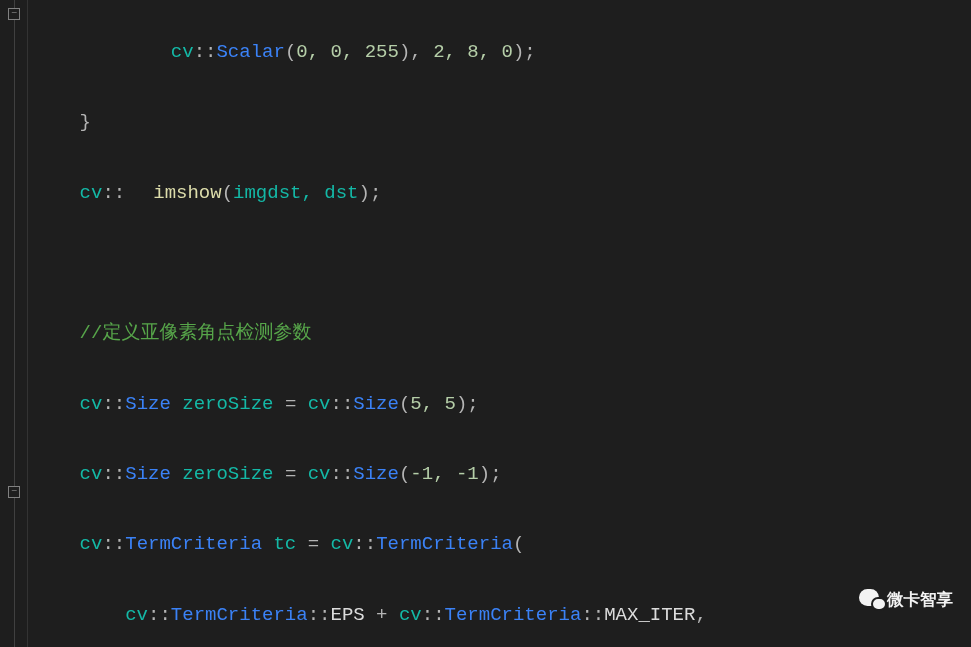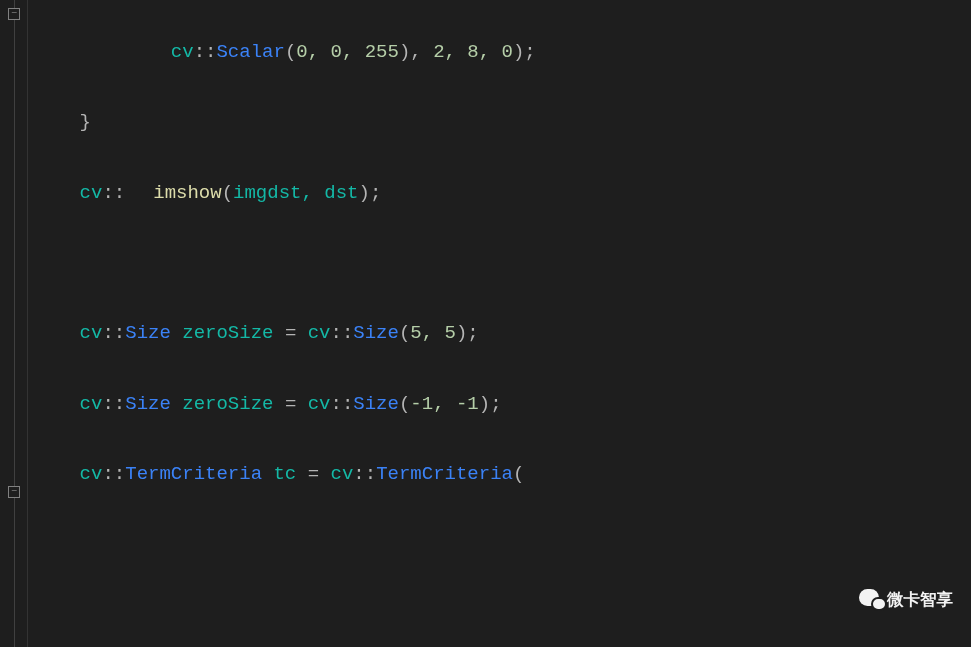--- a/index.html
+++ b/index.html
@@ -100,23 +100,25 @@
     <div class="fold-line"></div>
     <div class="collapse" style="top:8px">−</div>
     <div class="collapse" style="top:486px">−</div>
   </div>
 
   <div class="code">
 <div class="line">            <span class="var">cv</span><span class="op">::</span><span class="type">Scalar</span><span class="op">(</span><span class="num">0, 0, 255</span><span class="op">), </span><span class="num">2, 8, 0</span><span class="op">);</span></div>
 <div class="line">    <span class="op">}</span></div>
 <div class="line">    <span class="var">cv</span><span class="op">::</span><span class="func">imshow</span><span class="op">(</span><span class="var">imgdst, dst</span><span class="op">);</span></div>
 <div class="line"> </div>
+<div class="line">    <span class="cmt">//定义亚像素角点检测参数</span></div>
 <div class="line">    <span class="var">cv</span><span class="op">::</span><span class="type">Size</span> <span class="var">zeroSize</span> <span class="op">=</span> <span class="var">cv</span><span class="op">::</span><span class="type">Size</span><span class="op">(</span><span class="num">5, 5</span><span class="op">);</span></div>
 <div class="line">    <span class="var">cv</span><span class="op">::</span><span class="type">Size</span> <span class="var">zeroSize</span> <span class="op">=</span> <span class="var">cv</span><span class="op">::</span><span class="type">Size</span><span class="op">(</span><span class="num">-1, -1</span><span class="op">);</span></div>
 <div class="line">    <span class="var">cv</span><span class="op">::</span><span class="type">TermCriteria</span> <span class="var">tc</span> <span class="op">=</span> <span class="var">cv</span><span class="op">::</span><span class="type">TermCriteria</span><span class="op">(</span></div>
+<div class="line">        <span class="var">cv</span><span class="op">::</span><span class="type">TermCriteria</span><span class="op">::</span><span class="plain">EPS</span> <span class="op">+</span> <span class="var">cv</span><span class="op">::</span><span class="type">TermCriteria</span><span class="op">::</span><span class="plain">MAX_ITER</span><span class="op">,</span></div>
 
 
 
 
 
 
 
 
 
   </div>

